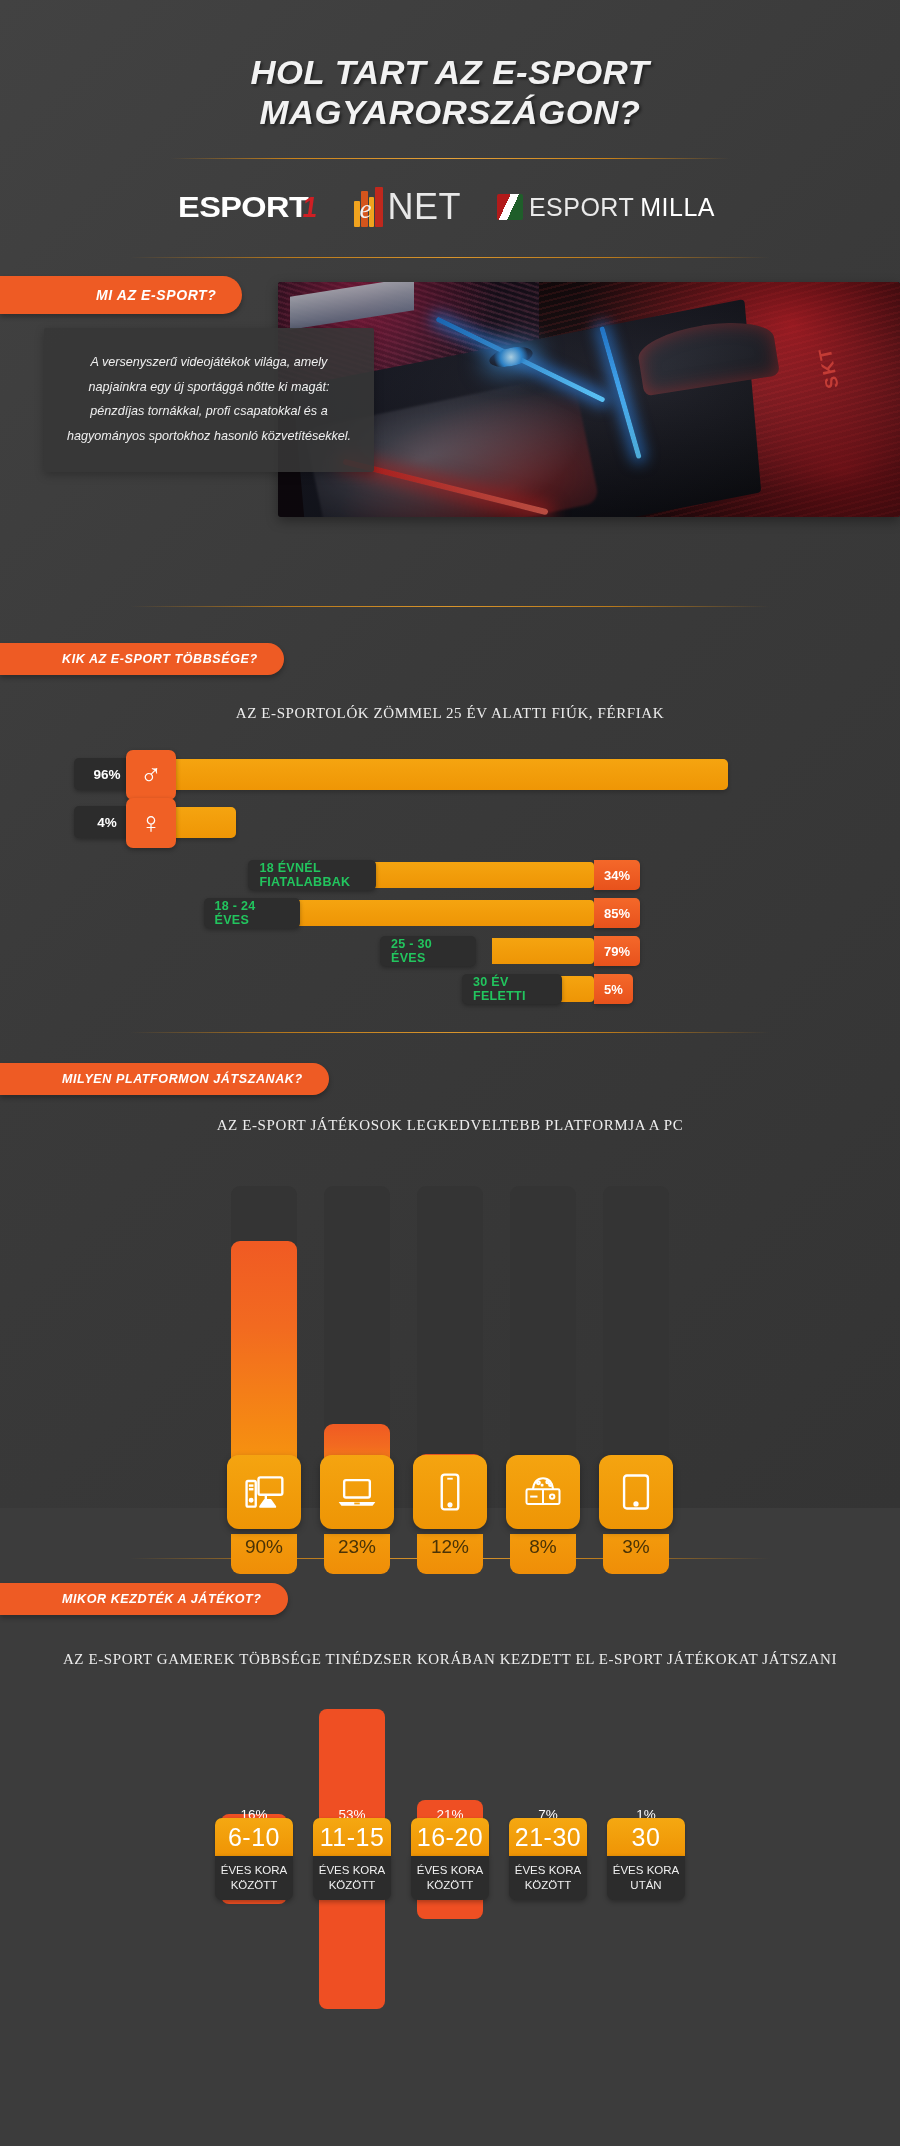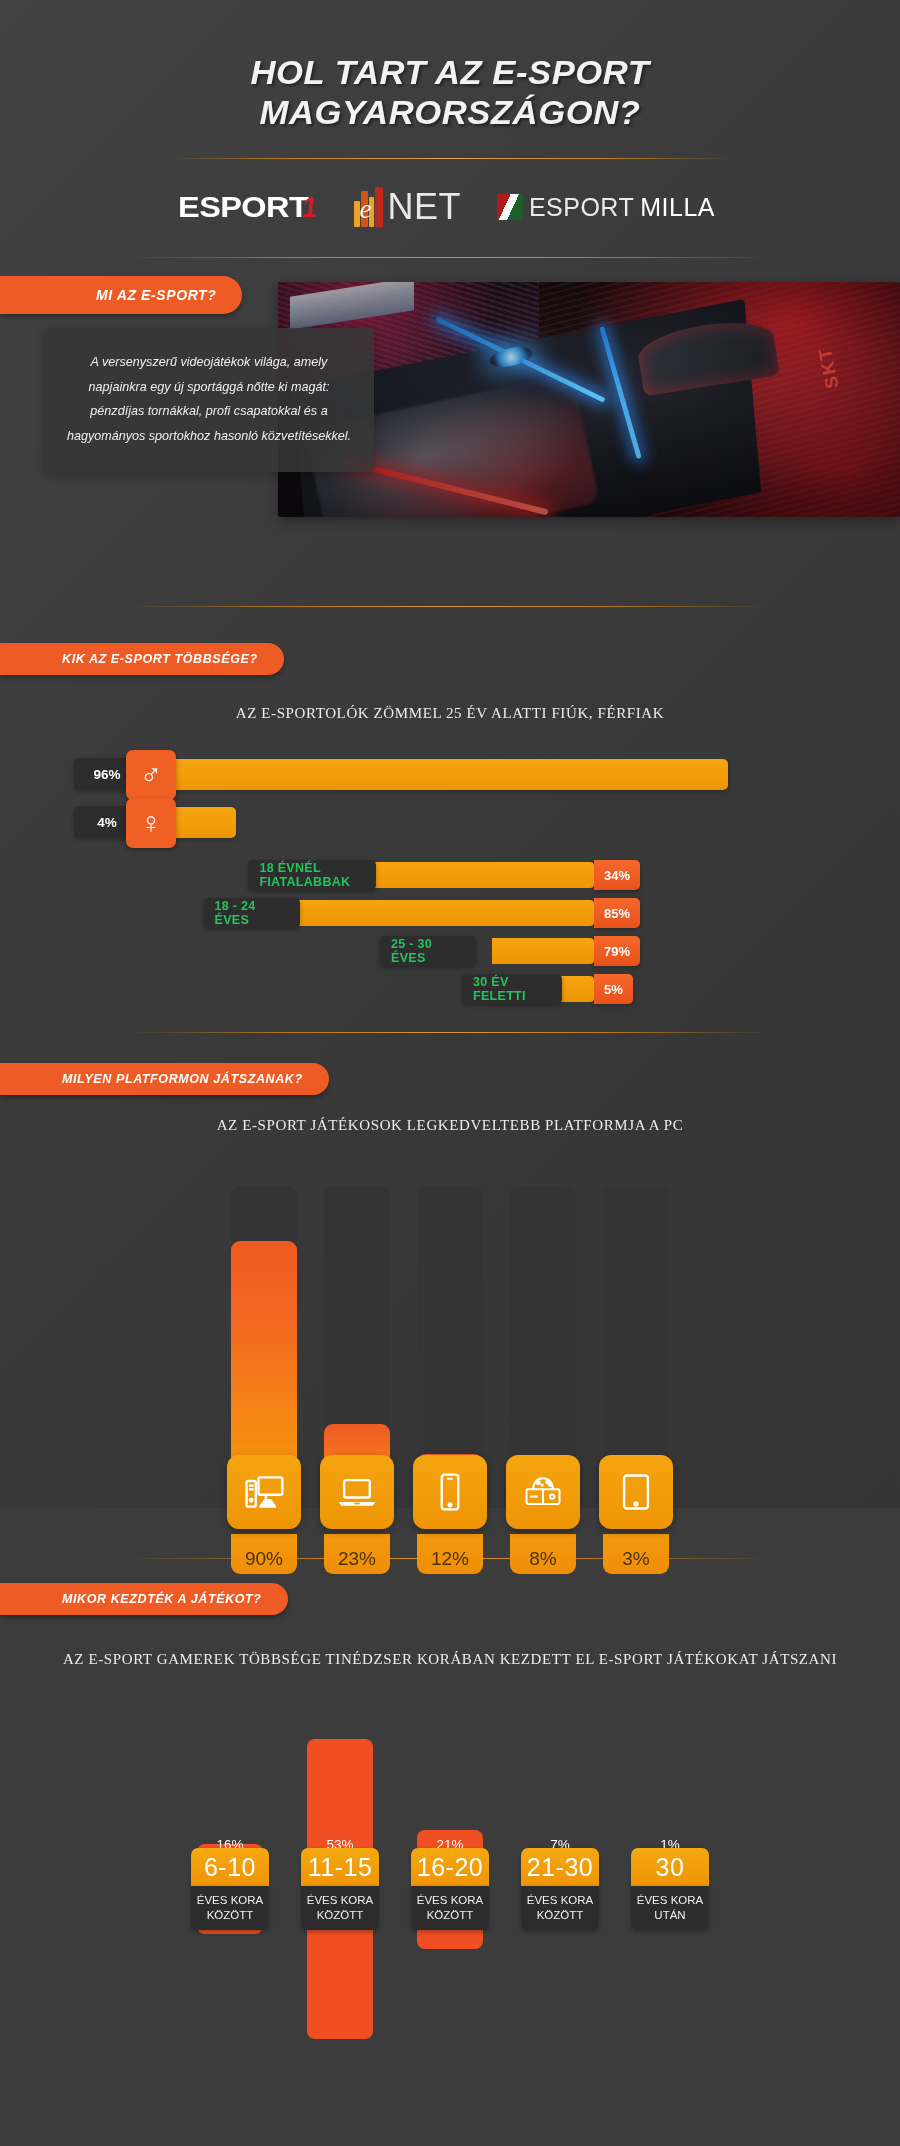--- a/index.html
+++ b/index.html
@@ -319,32 +319,32 @@
     box-shadow: 0 3px 7px rgba(0,0,0,.3);
     z-index: 4;
   }
   .plat-icon svg { width: 44px; height: 44px; }
   .plat-pct {
     position: absolute; bottom: -88px; left: 0;
     width: 66px; height: 40px;
     background: linear-gradient(#f39a0c, #ef8e07);
     border-radius: 0 0 9px 9px;
     display: flex; align-items: flex-end; justify-content: center;
-    padding-bottom: 4px;
+    padding-bottom: 16px;
     color: #4a3306; font-size: 19px;
     z-index: 2;
   }
 
   
   .startage {
     position: relative;
     margin-top: 26px;
     height: 360px;
-    display: flex; justify-content: center; align-items: flex-end;
-    gap: 32px;
+    display: flex; justify-content: center; align-items: flex-start;
+    gap: 20px;
   }
   .sa-col {
     position: relative; width: 78px; height: 330px;
     display: flex; align-items: center; justify-content: center;
   }
   .sa-bar {
     position: absolute; left: 6px; width: 66px;
     background: #ef4f23;
     border-radius: 8px;
   }

